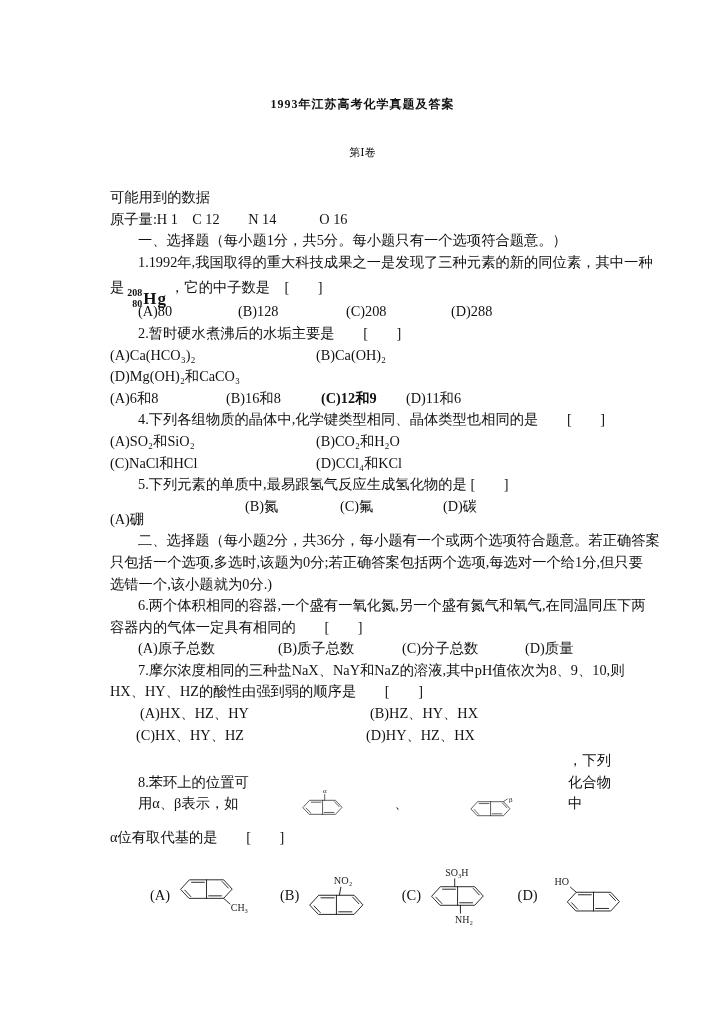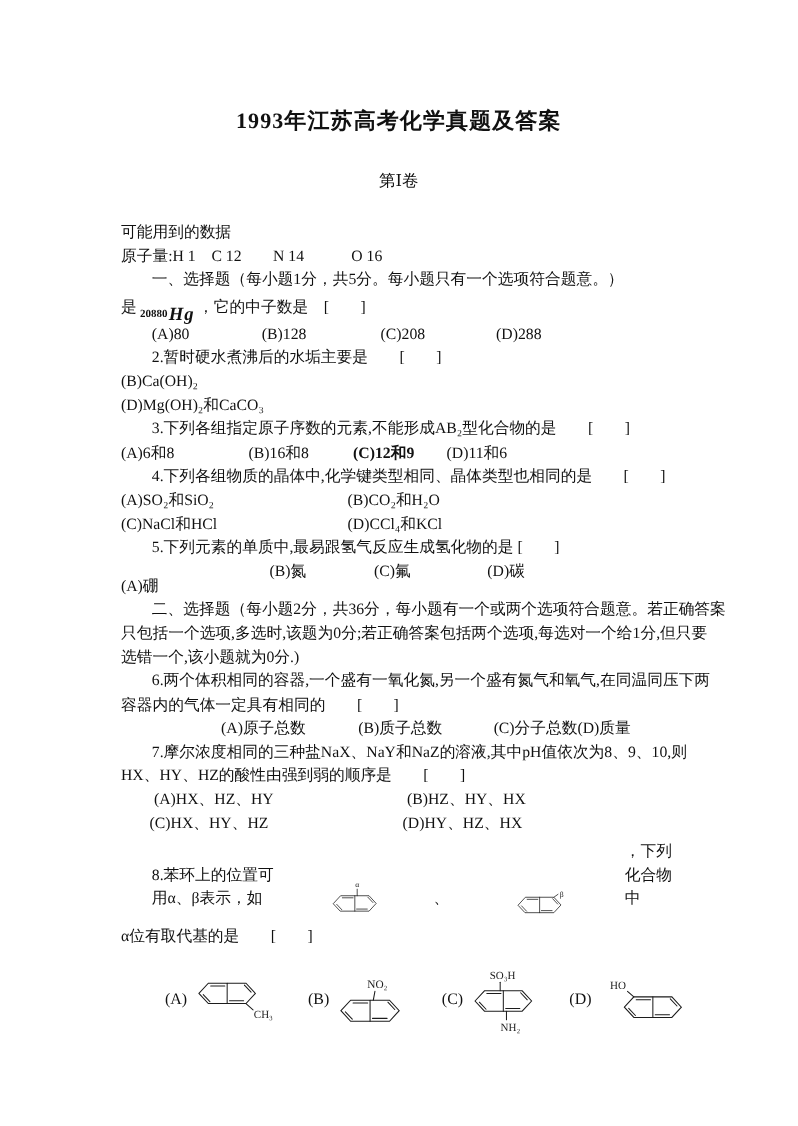--- a/index.html
+++ b/index.html
@@ -3,46 +3,46 @@
 <meta charset="utf-8">
 <style>
   html,body{margin:0;padding:0;}
   body{
     width:725px;height:1024px;background:#ffffff;position:relative;
     font-family:"Liberation Serif","DejaVu Serif",serif;
     color:#111;overflow:hidden;
   }
   .page{position:absolute;top:0;left:0;width:725px;height:1024px;}
   .title{
-    margin-top:96px;text-align:center;font-size:20px;font-weight:bold;
+    margin-top:96px;text-align:center;font-size:12px;font-weight:bold;
     letter-spacing:1px;
   }
   .volume{
-    margin-top:32px;text-align:center;font-size:15px;
+    margin-top:32px;text-align:center;font-size:11px;
   }
   .content{
     margin-top:27px;margin-left:110px;width:512px;
     font-size:14.3px;line-height:21.6px;
   }
   .ln{white-space:nowrap;}
   .ind1{padding-left:28px;}
   .opts{display:flex;white-space:nowrap;}
   .opts span{display:inline-block;}
   
   .q1opts{padding-left:28px;gap:20px;}   .q1opts span:nth-child(1){width:80px;}  .q1opts span:nth-child(2){width:88px;}  .q1opts span:nth-child(3){width:85px;}
   .q2opts span:nth-child(1){width:206px;}
   .q3opts span:nth-child(1){width:116px;} .q3opts span:nth-child(2){width:95px;}  .q3opts span:nth-child(3){width:85px;font-weight:bold;}
   .q4opts span:nth-child(1){width:206px;font-family:Liberation Serif, serif;}
   .q5opts span:nth-child(1){width:135px;margin-top:13px;} .q5opts span:nth-child(2){width:95px;}  .q5opts span:nth-child(3){width:103px;}
-  .q6opts{padding-left:28px;text-align:right;}   .q6opts span:nth-child(1){width:140px;} .q6opts span:nth-child(2){width:124px;} .q6opts span:nth-child(3){width:123px;}
+  .q6opts{padding-left:28px;}   .q6opts span:nth-child(1){width:140px;} .q6opts span:nth-child(2){width:124px;} .q6opts span:nth-child(3){width:123px;}
   .q7opts{padding-left:30px;}   .q7opts span:nth-child(1){width:230px;}
   .iso{display:inline-flex;align-items:center;vertical-align:-4px;margin:0 3px;}
-  .iso .stack{display:inline-flex;flex-direction:row;align-items:flex-end;
+  .iso .stack{display:inline-flex;flex-direction:column;align-items:flex-end;
     font-size:10px;font-weight:bold;line-height:1.05;margin-right:1px;}
-  .iso .sym{font-size:17px;font-weight:bold;font-style:italic;letter-spacing:1px;}
+  .iso .sym{font-size:17px;font-weight:bold;letter-spacing:1px;}
   .q8line{display:flex;align-items:flex-end;margin-top:4px;gap:47px;}
   .q8line .txt{padding-bottom:12px;}
   .q8line svg{margin:0 2px -2px 2px;}
   .structrow{display:flex;align-items:center;margin-top:14px;margin-left:40px;}
   .structrow .optlabel{font-size:14.5px;margin-right:8px;}
   .structrow .gA{margin-left:0;}
   .structrow .gB{margin-left:22px;}
   .structrow .gC{margin-left:34px;}
   .structrow .gD{margin-left:30px;}
   svg{display:block;}
@@ -74,45 +74,46 @@
 
   <div class="volume">第Ⅰ卷</div>
 
   <div class="content">
 
     <div class="ln">可能用到的数据</div>
     <div class="ln">原子量:H 1　C 12　　N 14　　　O 16</div>
 
     <div class="ln ind1">一、选择题（每小题1分，共5分。每小题只有一个选项符合题意。）</div>
 
+    <div class="ln ind1">1.1992年,我国取得的重大科技成果之一是发现了三种元素的新的同位素，其中一种</div>
     <div class="ln" style="height:28px;line-height:28px;">
       <span>是</span><span class="iso">
           <span class="stack">
             <span>208</span>
             <span>80</span>
           </span>
           <span class="sym">Hg</span>
         </span><span>，它的中子数是　[　　]</span>
     </div>
     <div class="opts q1opts">
       <span>(A)80</span>
       <span>(B)128</span>
       <span>(C)208</span>
       <span>(D)288</span>
     </div>
 
     <div class="ln ind1">2.暂时硬水煮沸后的水垢主要是　　[　　]</div>
     <div class="opts q2opts">
+      <span>(A)Ca(HCO₃)₂</span>
       <span>(B)Ca(OH)₂</span>
     </div>
     <div class="opts q2opts">
       <span>(D)Mg(OH)₂和CaCO₃</span>
     </div>
 
-    <div class="ln ind1">3.下列各组指定原子序数的元素,不能形成AB₂型化合物的是　　[　　]</div>
     <div class="opts q3opts">
       <span>(A)6和8</span>
       <span>(B)16和8</span>
       <span>(C)12和9</span>
       <span>(D)11和6</span>
     </div>
 
     <div class="ln ind1">4.下列各组物质的晶体中,化学键类型相同、晶体类型也相同的是　　[　　]</div>
     <div class="opts q4opts">
       <span>(A)SO₂和SiO₂</span>

